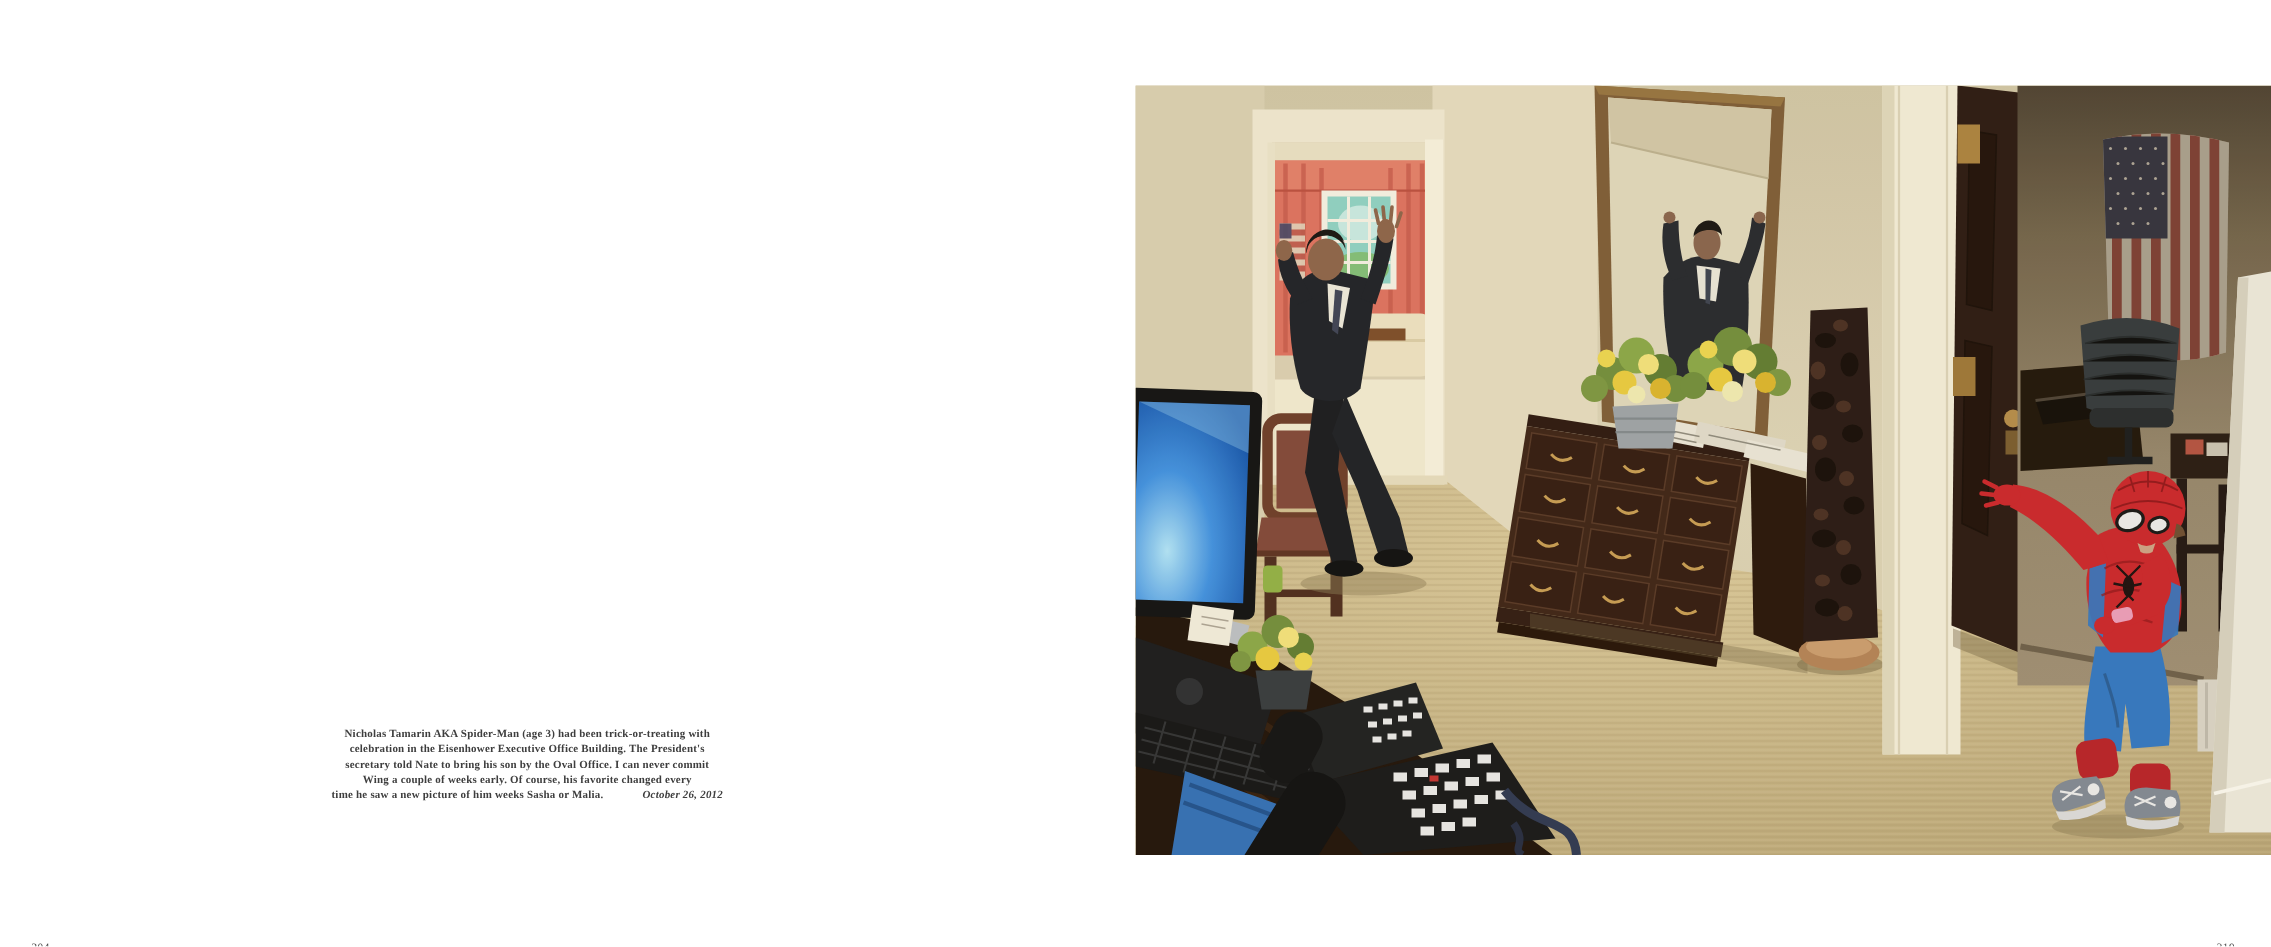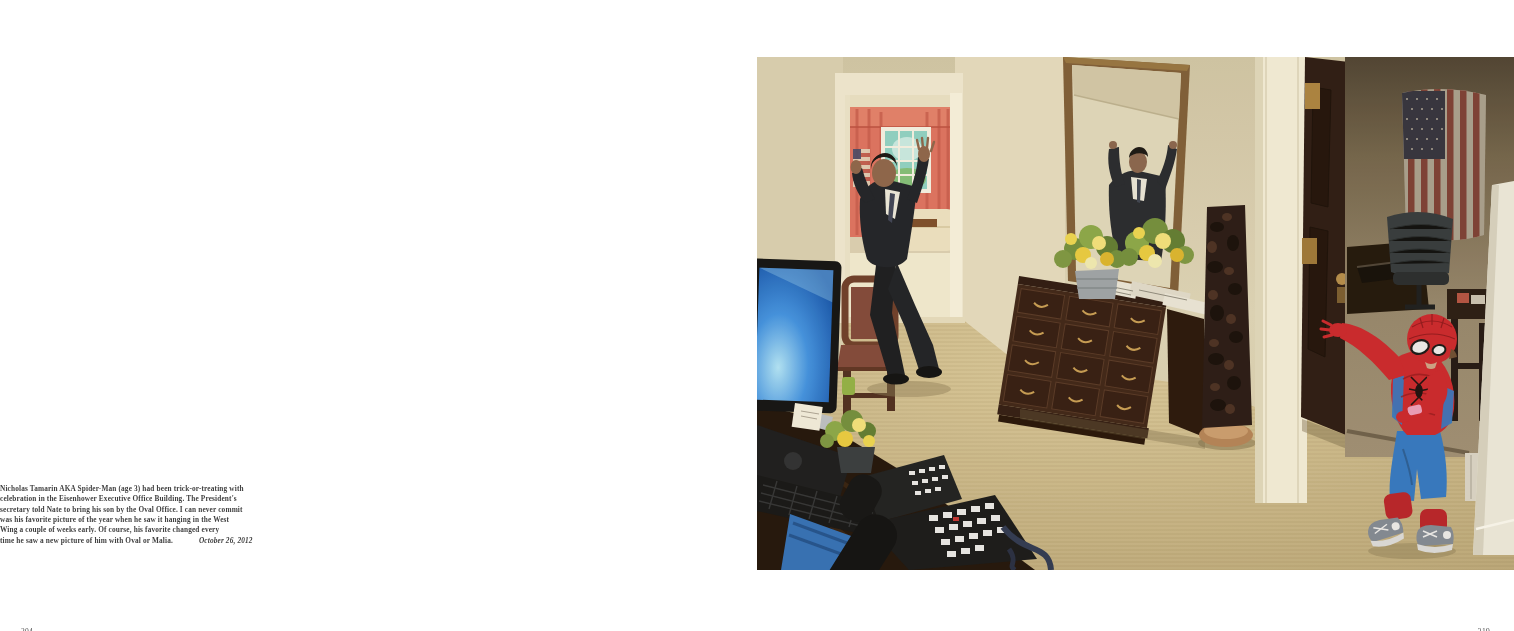--- a/index.html
+++ b/index.html
@@ -1,39 +1,38 @@
 <!DOCTYPE html>
 <html><head>
 <meta charset="utf-8">
 <style>
   html,body{margin:0;padding:0;background:#ffffff;}
   .book-spread{position:relative;width:1514px;height:631px;background:#ffffff;overflow:hidden;
     font-family:"Liberation Serif", serif;}
-  .caption{position:absolute;top:484px;left:0;width:703px;text-align:left;
+  .caption{position:absolute;top:484px;left:0;width:703px;text-align:center;
     font-size:7.3px;line-height:10.35px;font-weight:bold;color:#3e3e3e;letter-spacing:.15px;}
   .caption div{white-space:nowrap;}
   .caption .date{font-style:italic;margin-left:24px;}
   .pageno{position:absolute;top:627px;font-size:7.5px;color:#4d4d4d;letter-spacing:.3px;}
   .pageno.left{left:21px;}
   .pageno.right{right:24px;}
   .photo-frame{position:absolute;left:757px;top:57px;width:757px;height:513px;overflow:hidden;background:#d9d0b4;}
   .photo-frame svg{display:block;}
 </style>
 </head>
 <body>
 
 <div class="book-spread">
 
   <div class="caption">
     <div>Nicholas Tamarin AKA Spider-Man (age 3) had been trick-or-treating with</div>
     <div>celebration in the Eisenhower Executive Office Building. The President's</div>
     <div>secretary told Nate to bring his son by the Oval Office. I can never commit</div>
-    <div>was his favorite picture of the year when he saw it hanging in the West</div>
     <div>Wing a couple of weeks early. Of course, his favorite changed every</div>
-    <div><span>time he saw a new picture of him with Oval or Malia.</span> <span class="date">October 26, 2012</span></div>
+    <div><span>time he saw a new picture of him weeks Sasha or Malia.</span> <span class="date">October 26, 2012</span></div>
   </div>
 
   <div class="pageno left">204</div>
   <div class="pageno right">319</div>
 
   <figure class="photo-frame" style="margin:0" aria-label="President Obama raises his arms in mock fright at a three-year-old boy in a Spider-Man costume outside the Oval Office; the President's reflection shows in a mirror above a chest of drawers, with an American flag hanging in the office beyond the open door.">
   <svg width="757" height="513" viewBox="0 0 757 513" xmlns="http://www.w3.org/2000/svg">
     <defs>
       <linearGradient id="wallG" x1="0" y1="0" x2="0" y2="1">
         <stop offset="0" stop-color="#cdc3a4"></stop>

